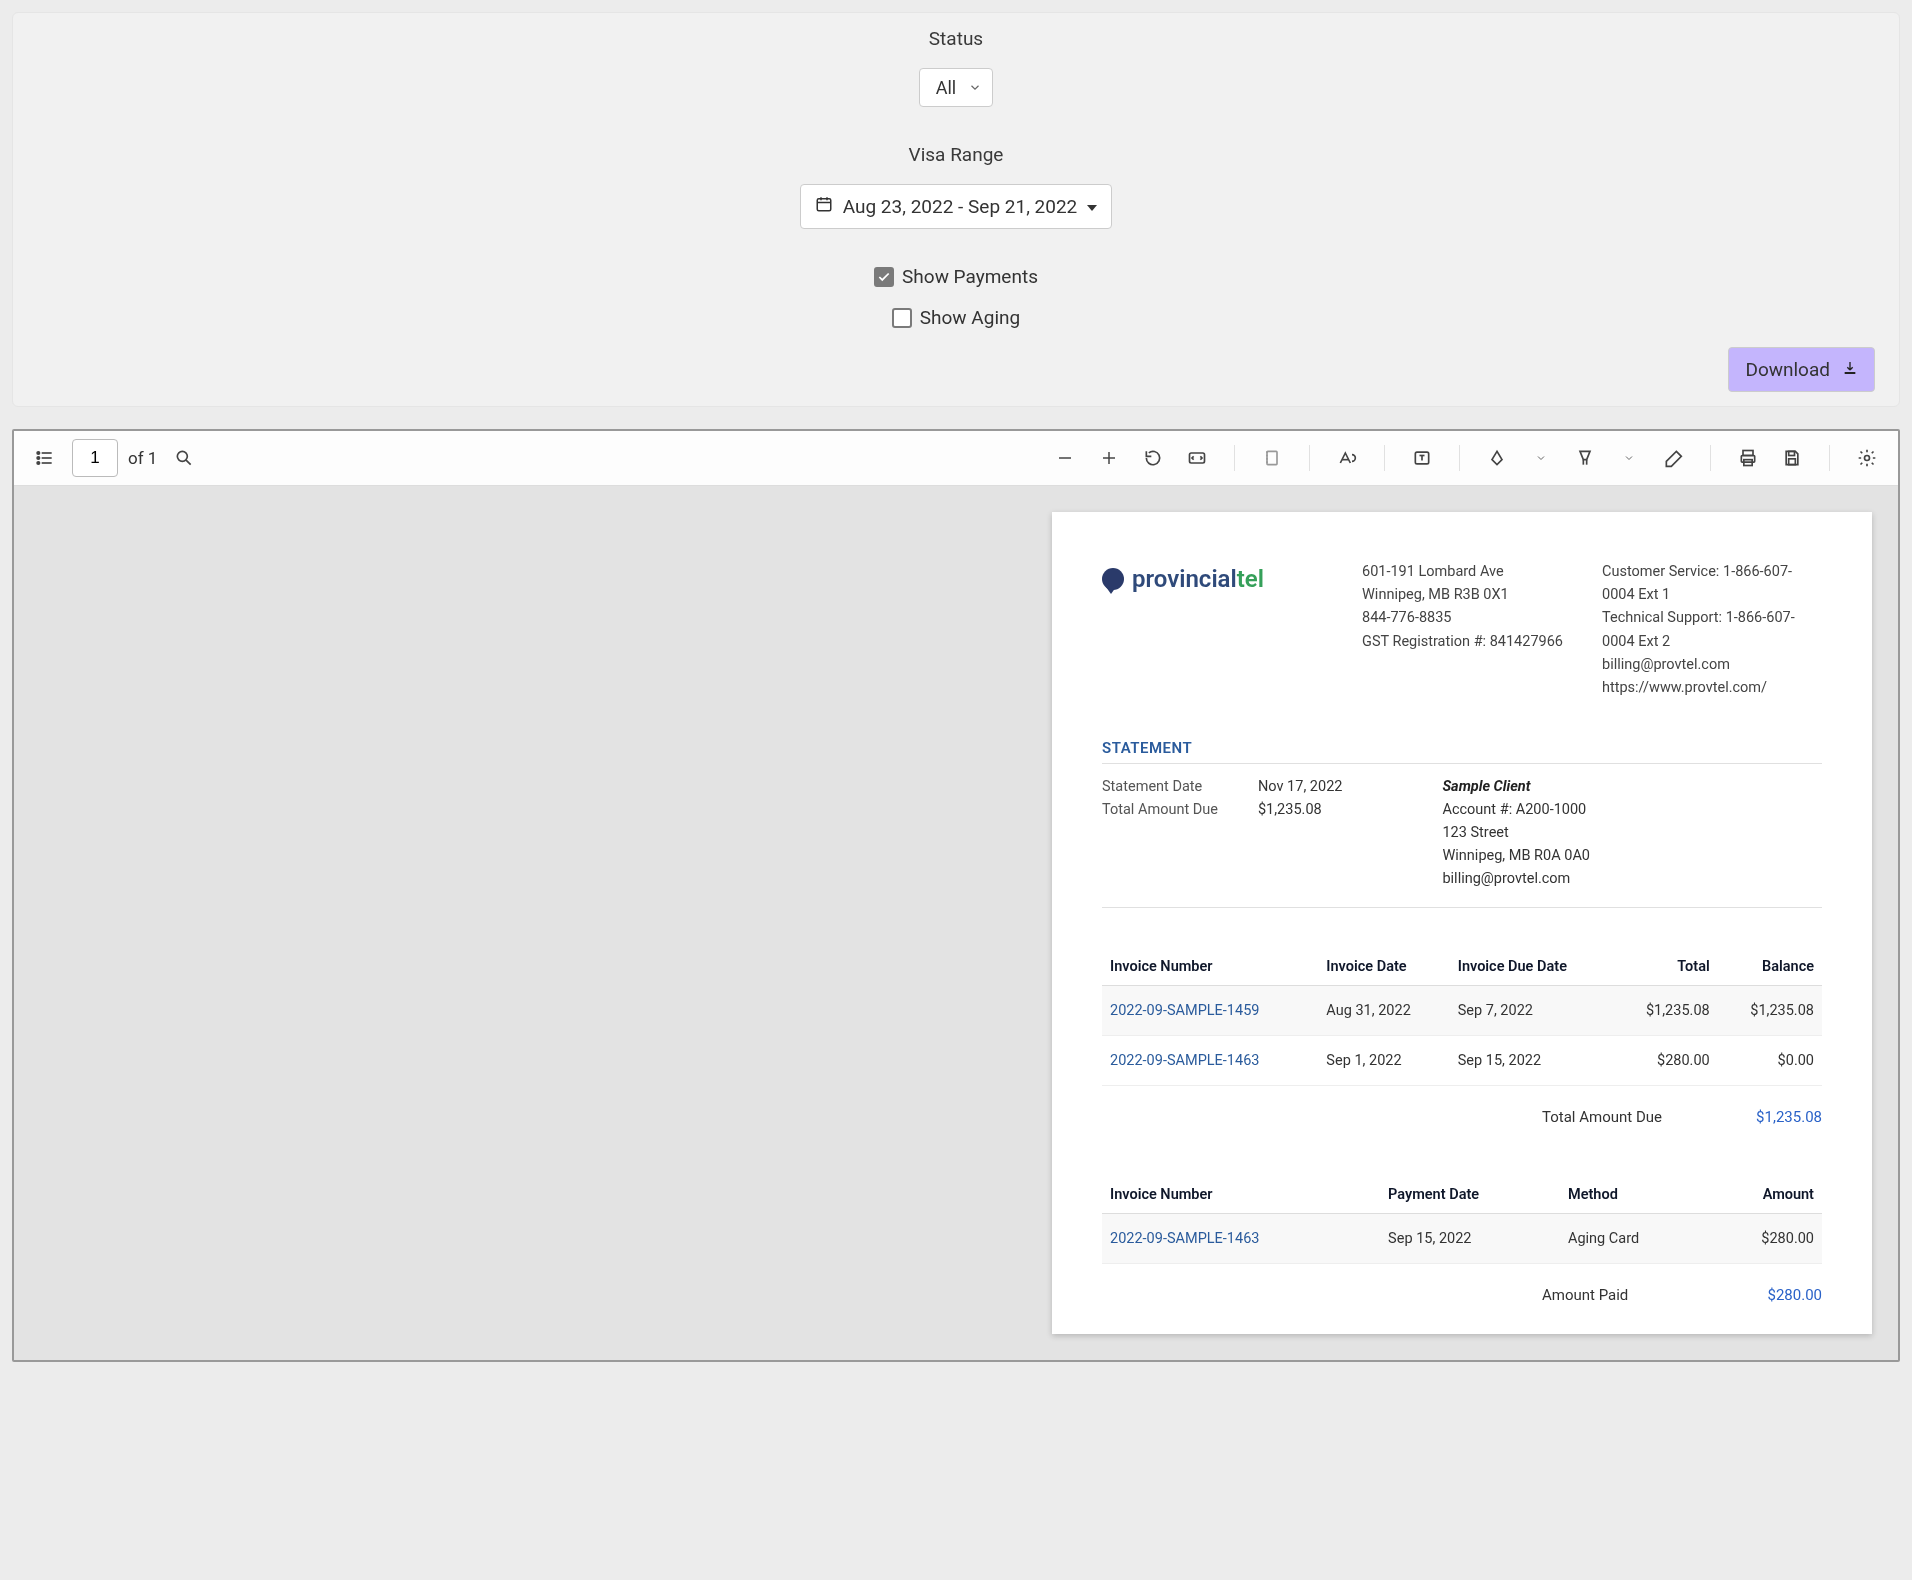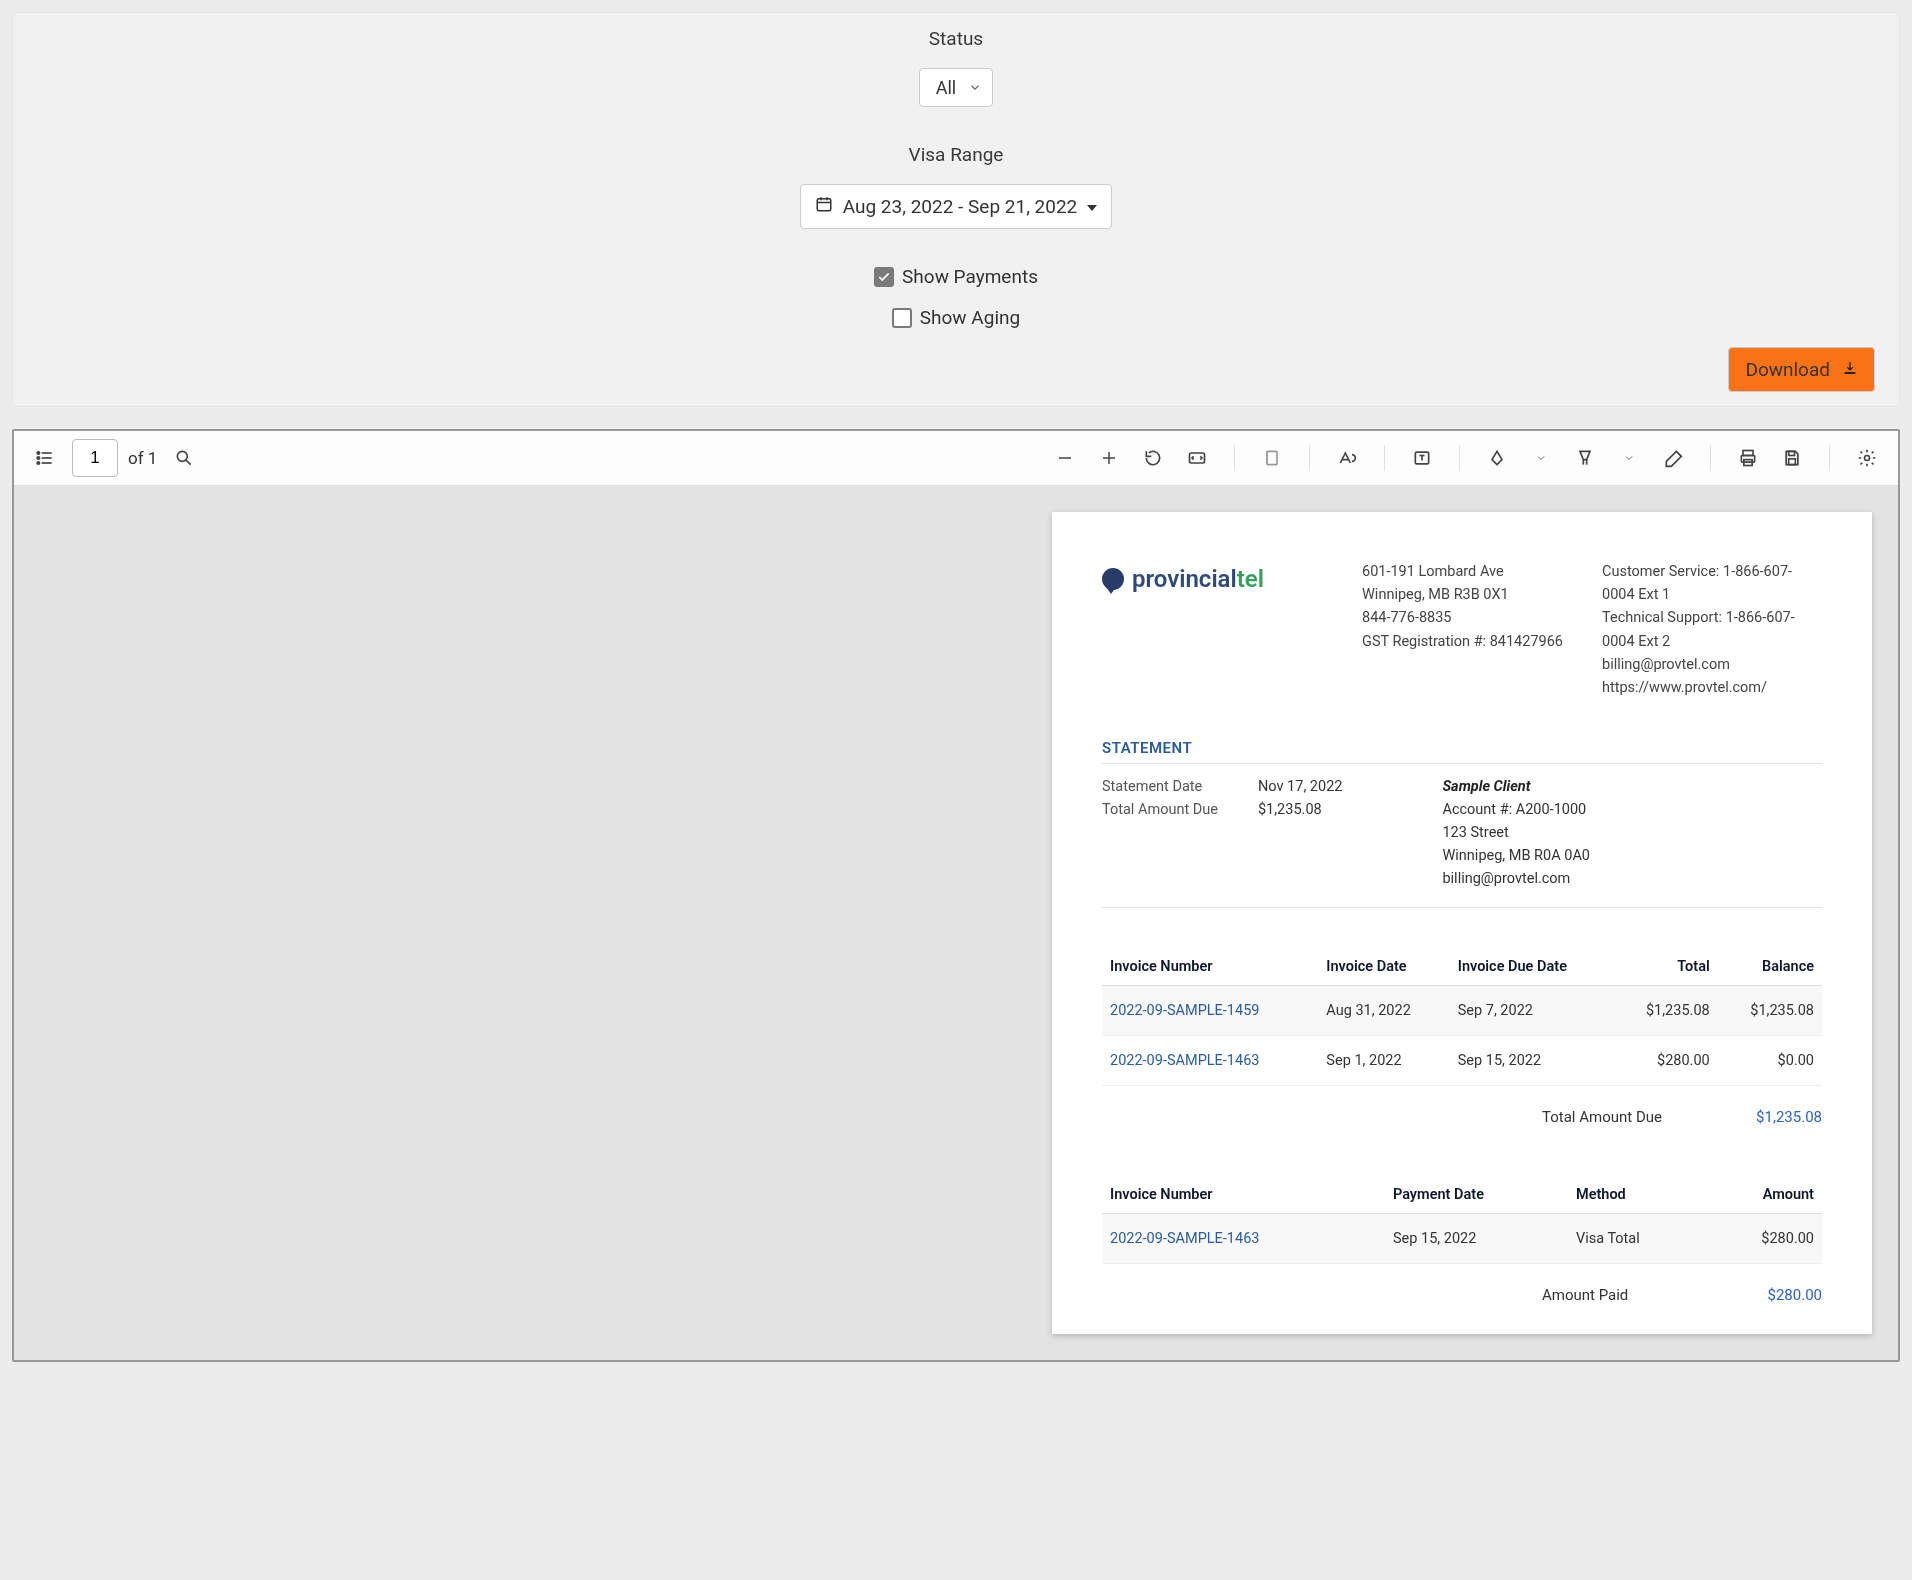--- a/index.html
+++ b/index.html
@@ -51,21 +51,21 @@
   .check-wrap { display: flex; align-items: center; gap: 8px; font-size: 19px; cursor: pointer; }
   .checkbox {
     width: 20px; height: 20px; border: 2px solid #7a7a7a; border-radius: 3px;
     display: inline-flex; align-items: center; justify-content: center;
     background: #fff;
   }
   .checkbox.checked { background: #7a7a7a; border-color: #7a7a7a; }
   .download-btn {
     border: 1px solid #ccc;
     border-radius: 4px;
-    background: #f97316;
+    background: #c4b5fd;
     padding: 10px 16px;
     font-size: 19px;
     display: flex;
     align-items: center;
     gap: 12px;
     cursor: pointer;
     margin-left: auto;
   }
 
   
@@ -423,21 +423,21 @@
             <th>Invoice Number</th>
             <th>Payment Date</th>
             <th>Method</th>
             <th class="right">Amount</th>
           </tr>
         </thead>
         <tbody>
           <tr class="striped">
             <td><span class="link">2022-09-SAMPLE-1463</span></td>
             <td>Sep 15, 2022</td>
-            <td>Visa Total</td>
+            <td>Aging Card</td>
             <td class="right">$280.00</td>
           </tr>
         </tbody>
       </table>
 
       <div class="total-row">
         <div class="tl">Amount Paid</div>
         <div class="tv">$280.00</div>
       </div>
 

